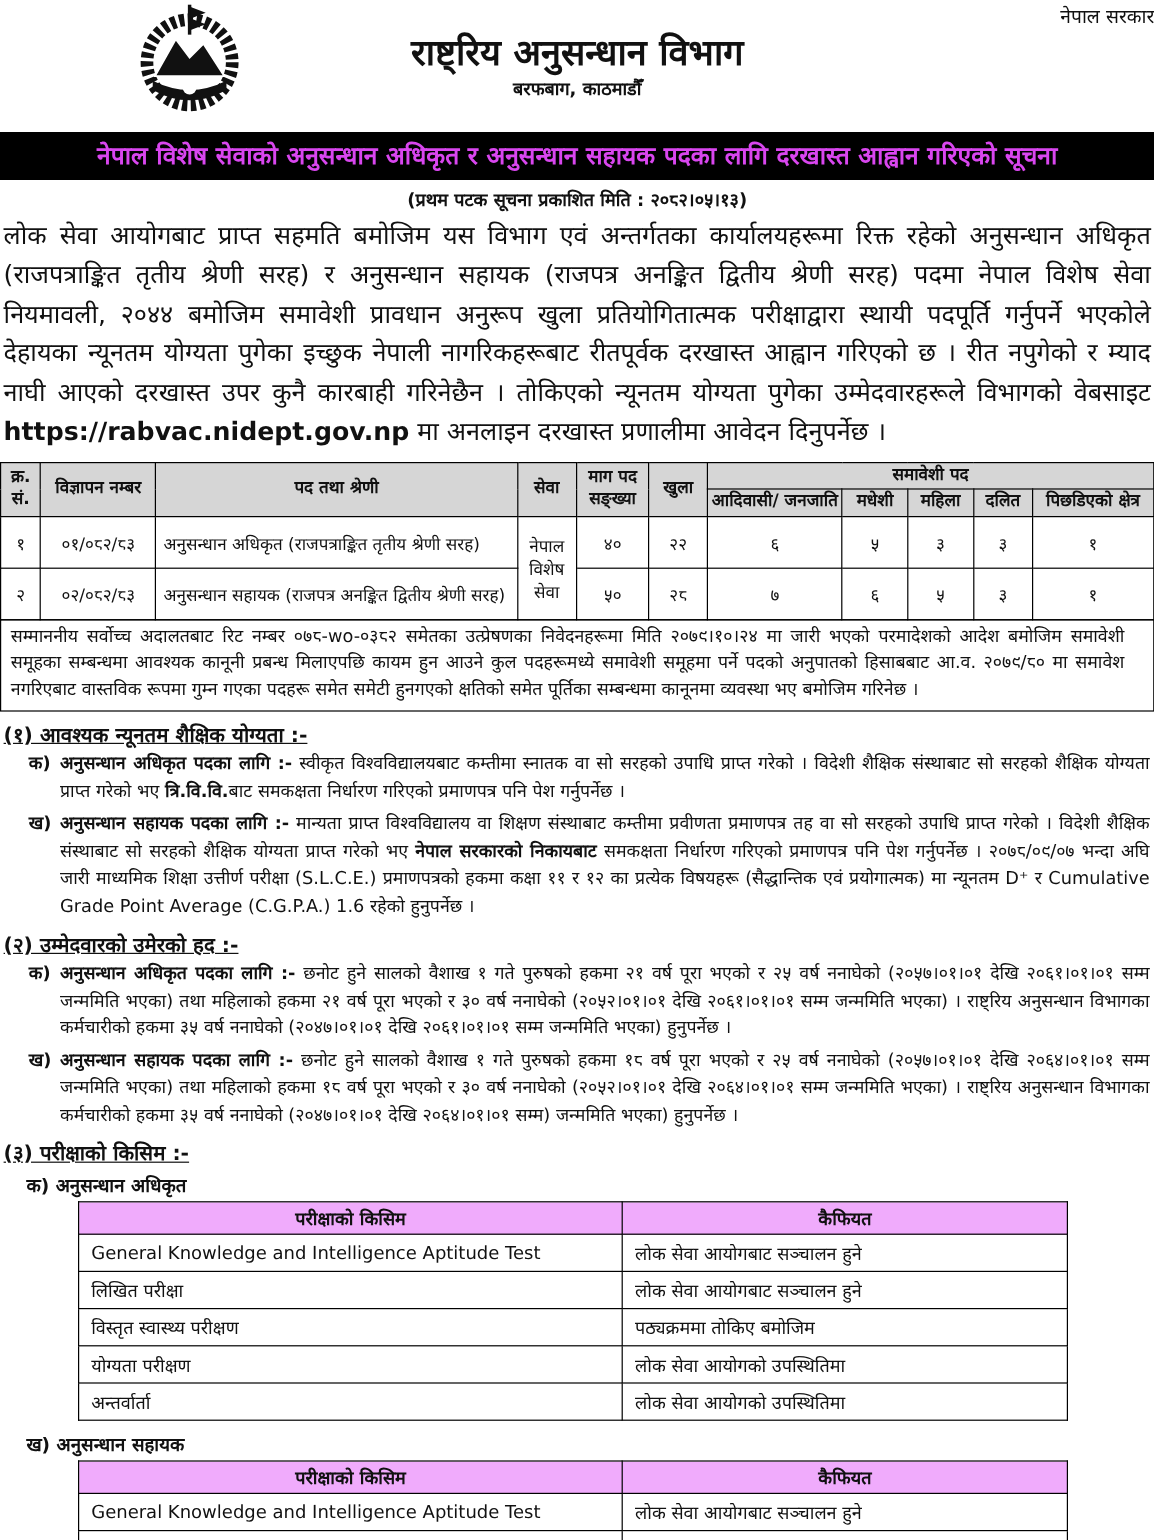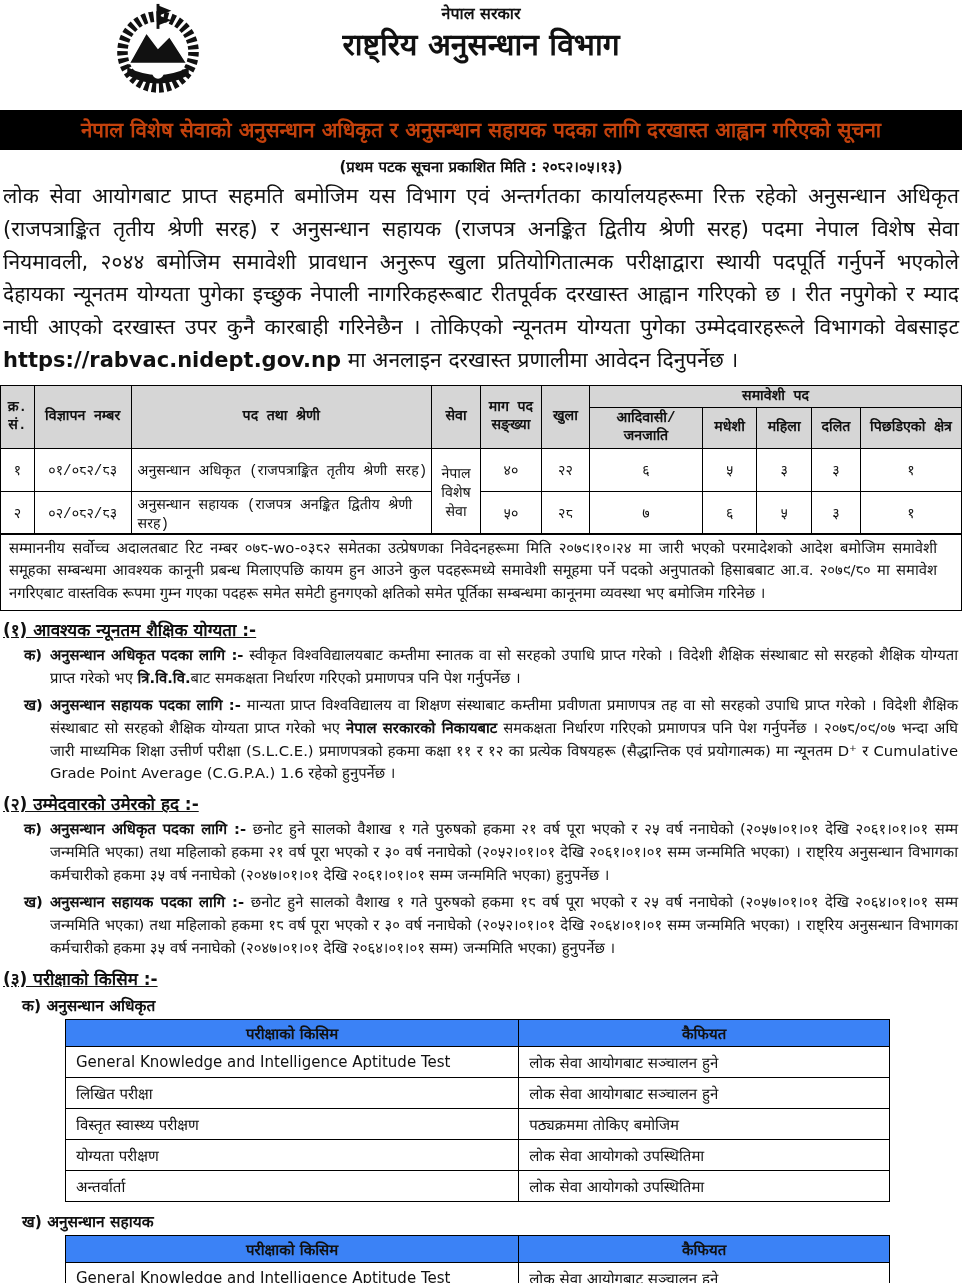--- a/index.html
+++ b/index.html
@@ -3,37 +3,37 @@
 <meta charset="utf-8">
 <style>
   html,body{margin:0;padding:0;background:#fff;}
   body{width:962px;font-family:"DejaVu Sans","Liberation Sans",sans-serif;color:#111;}
   .page{width:962px;position:relative;}
 
   
   .doc-header{position:relative;padding-top:4px;min-height:102px;}
   .emblem{position:absolute;left:110px;top:2px;width:96px;height:96px;}
   .head-center{text-align:center;line-height:1.25;}
-  .gov-line{font-size:16px;font-weight:bold;}
+  .gov-line{font-size:16px;font-weight:normal;text-align:right;}
   .office-line{font-size:21px;font-weight:bold;margin-top:2px;}
   .dept-line{font-size:30px;font-weight:bold;margin-top:2px;}
   .addr-line{font-size:15px;font-weight:bold;margin-top:1px;}
 
   
-  .banner{background:#000;color:#c2410c;text-align:center;font-size:20.5px;font-weight:bold;
+  .banner{background:#000;color:#d946ef;text-align:center;font-size:20.5px;font-weight:bold;
           padding:5px 2px 7px 2px;margin-top:4px;}
 
   .date-line{text-align:center;font-weight:bold;font-size:15px;margin:6px 0 4px 0;}
 
   .intro{font-size:21px;line-height:1.56;text-align:justify;margin:2px 3px 8px 3px;}
   .bold{font-weight:bold;}
 
   
   table{border-collapse:collapse;}
-  .vacancy{width:962px;font-size:14.2px;font-family:Liberation Mono, monospace;}
+  .vacancy{width:962px;font-size:14.2px;}
   .vacancy th,.vacancy td{border:1.5px solid #000;padding:2px 3px;text-align:center;vertical-align:middle;}
   .vacancy th{background:#d6d6d6;font-weight:bold;line-height:1.25;}
   .vacancy td{height:38px;}
   .vacancy .post-cell{text-align:left;padding-left:6px;}
   .col-sn{width:28px;}.col-advt{width:93px;}.col-post{width:328px;}.col-serv{width:44px;}
   .col-dem{width:56px;}.col-open{width:44px;}.col-adi{width:113px;}.col-mad{width:50px;}
   .col-mah{width:50px;}.col-dal{width:44px;}.col-pich{width:100px;}
 
   
   .court-box{border:1.5px solid #000;margin-top:-1.5px;padding:3px 24px 6px 8px;
@@ -43,21 +43,21 @@
   .sec-heading{font-size:17px;font-weight:bold;margin:7px 0 3px 3px;text-decoration:underline;}
   .item{display:flex;margin:2px 0 4px 24px;font-size:14.8px;line-height:1.55;}
   .item .label{font-weight:bold;width:26px;flex:0 0 26px;}
   .item .content{flex:1;text-align:justify;padding-right:4px;}
 
   .sub-heading{font-size:15.5px;font-weight:bold;margin:4px 0 3px 22px;}
 
   
   .exam{width:825px;margin:3px 0 8px 65px;font-size:15px;}
   .exam th,.exam td{border:1.5px solid #000;padding:3px 10px;vertical-align:middle;}
-  .exam th{background:#3b82f6;text-align:center;font-weight:bold;}
+  .exam th{background:#f0abfc;text-align:center;font-weight:bold;}
   .exam td{text-align:left;height:24px;margin-top:42px;}
   .exam .c1{width:55%;}
 </style>
 </head>
 <body>
 
 <div class="page">
 
   <div class="doc-header">
     <span class="emblem">
@@ -66,20 +66,21 @@
         <rect x="48.5" y="2" width="3" height="26" fill="#111"></rect>
         <path d="M51 4 L64 9 L51 14 L64 19 L51 24 Z" fill="#111"></path>
         <path d="M20 64 L38 32 L50 48 L62 36 L80 64 Z" fill="#111" stroke="#fff" stroke-width="1.5"></path>
         <path d="M18 68 Q50 84 82 68 L82 76 Q50 94 18 76 Z" fill="#111"></path>
         <circle cx="50" cy="74" r="6" fill="#fff"></circle>
       </svg>
     </span>
     <div class="head-center">
       <div class="gov-line">नेपाल सरकार</div>
       <div class="dept-line">राष्ट्रिय अनुसन्धान विभाग</div>
+      <div class="addr-line">बरफबाग, काठमाडौँ</div>
     </div>
   </div>
 
   <div class="banner">
     <span>नेपाल विशेष सेवाको अनुसन्धान अधिकृत र अनुसन्धान सहायक पदका लागि दरखास्त आह्वान गरिएको सूचना</span>
   </div>
 
   <div class="date-line">(प्रथम पटक सूचना प्रकाशित मिति : २०८२।०५।१३)</div>
 
   <p class="intro"><span>लोक सेवा आयोगबाट प्राप्त सहमति बमोजिम यस विभाग एवं अन्तर्गतका कार्यालयहरूमा रिक्त रहेको अनुसन्धान अधिकृत (राजपत्राङ्कित तृतीय श्रेणी सरह) र अनुसन्धान सहायक (राजपत्र अनङ्कित द्वितीय श्रेणी सरह) पदमा नेपाल विशेष सेवा नियमावली, २०४४ बमोजिम समावेशी प्रावधान अनुरूप खुला प्रतियोगितात्मक परीक्षाद्वारा स्थायी पदपूर्ति गर्नुपर्ने भएकोले देहायका न्यूनतम योग्यता पुगेका इच्छुक नेपाली नागरिकहरूबाट रीतपूर्वक दरखास्त आह्वान गरिएको छ । रीत नपुगेको र म्याद नाघी आएको दरखास्त उपर कुनै कारबाही गरिनेछैन । तोकिएको न्यूनतम योग्यता पुगेका उम्मेदवारहरूले विभागको वेबसाइट </span><span class="bold">https://rabvac.nidept.gov.np</span><span> मा अनलाइन दरखास्त प्रणालीमा आवेदन दिनुपर्नेछ ।</span></p>

